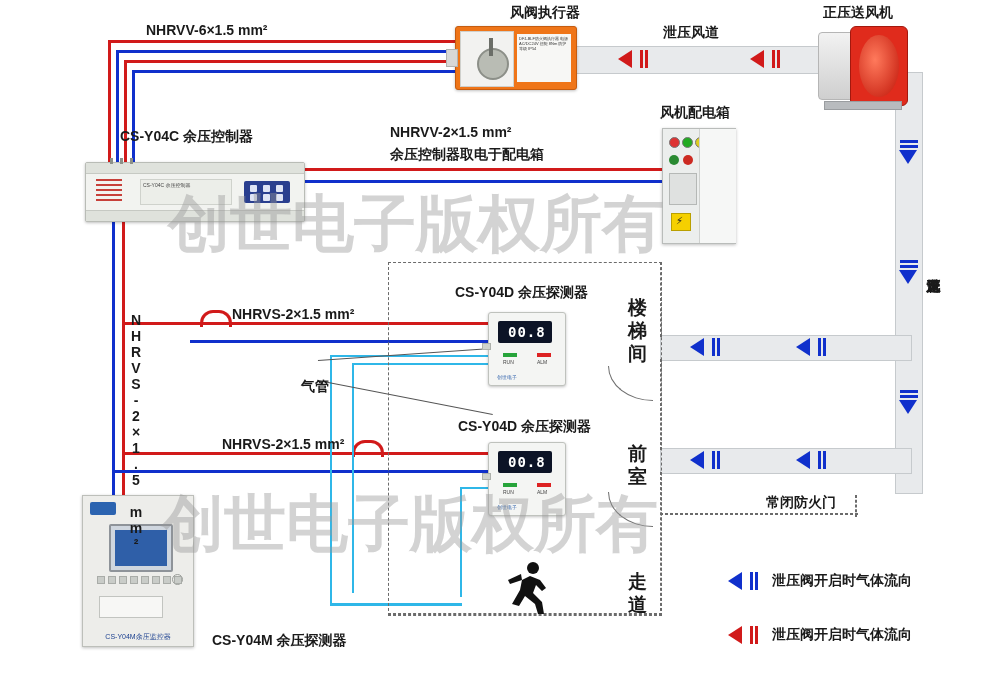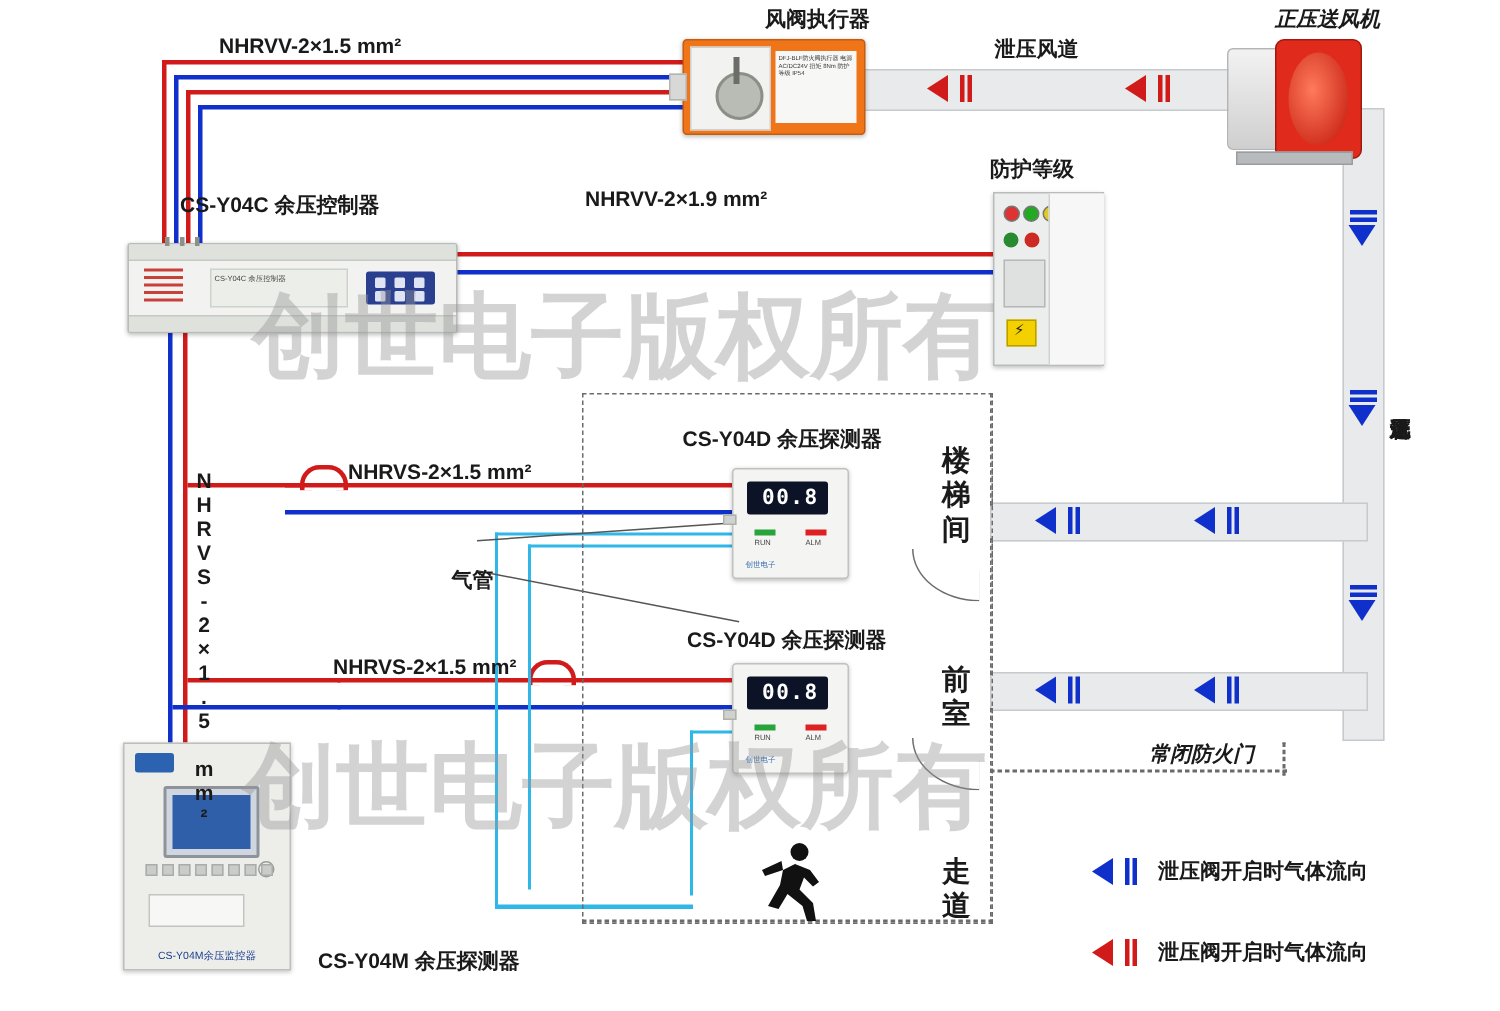--- a/index.html
+++ b/index.html
@@ -317,38 +317,39 @@
     <div class="slot"></div>
     <div style="position:absolute;left:0;bottom:4px;width:100%;text-align:center;font-size:7px;color:#1a3f8f;">CS-Y04M余压监控器</div>
   </div>
 
   <svg class="runner" viewBox="0 0 56 56">
     <circle cx="33" cy="8" r="6" fill="#111"></circle>
     <path d="M30 16 L40 20 L46 28 L42 31 L36 25 L33 33 L42 42 L44 54 L38 54 L35 44 L25 36 L19 46 L12 44 L20 30 L22 20 Z" fill="#111"></path>
     <path d="M22 20 L10 24 L8 20 L21 14 Z" fill="#111"></path>
   </svg>
 
-  <div class="lbl b" style="left:146px;top:22px;">NHRVV-2×1.5 mm²</div>
+  <div class="lbl b" style="left:146px;top:22px;">NHRVV-6×1.5 mm²</div>
   <div class="lbl b" style="left:510px;top:4px;">风阀执行器</div>
   <div class="lbl b" style="left:663px;top:24px;">泄压风道</div>
-  <div class="lbl b" style="left:850px;top:4px;font-style:italic;">正压送风机</div>
+  <div class="lbl b" style="left:823px;top:4px;">正压送风机</div>
   <div class="lbl b" style="left:120px;top:128px;">CS-Y04C 余压控制器</div>
-  <div class="lbl b" style="left:390px;top:124px;">NHRVV-2×1.9 mm²</div>
-  <div class="lbl b" style="left:660px;top:104px;">防护等级</div>
+  <div class="lbl b" style="left:390px;top:124px;">NHRVV-2×1.5 mm²</div>
+  <div class="lbl b" style="left:390px;top:146px;">余压控制器取电于配电箱</div>
+  <div class="lbl b" style="left:660px;top:104px;">风机配电箱</div>
   <div class="lbl b vert" style="left:925px;top:268px;">正压送风管道</div>
   <div class="lbl b vert" style="left:128px;top:312px;">NHRVS-2×1.5 mm²</div>
   <div class="lbl b" style="left:232px;top:306px;">NHRVS-2×1.5 mm²</div>
   <div class="lbl b" style="left:222px;top:436px;">NHRVS-2×1.5 mm²</div>
   <div class="lbl b" style="left:455px;top:284px;">CS-Y04D 余压探测器</div>
   <div class="lbl b" style="left:458px;top:418px;">CS-Y04D 余压探测器</div>
   <div class="lbl b" style="left:266px;top:378px;margin-left:35px;">气管</div>
   <div class="lbl b" style="left:628px;top:296px;font-size:19px;width:24px;line-height:23px;white-space:normal;">楼梯间</div>
   <div class="lbl b" style="left:628px;top:442px;font-size:19px;width:24px;line-height:23px;white-space:normal;">前室</div>
   <div class="lbl b" style="left:628px;top:570px;font-size:19px;width:24px;line-height:23px;white-space:normal;">走道</div>
-  <div class="lbl b" style="left:766px;top:494px;font-style:italic;">常闭防火门</div>
+  <div class="lbl b" style="left:766px;top:494px;">常闭防火门</div>
   <div class="lbl b" style="left:212px;top:632px;">CS-Y04M 余压探测器</div>
 
   <div class="legend" style="left:728px;top:572px;">
     <div class="bars" style="left:22px;top:0;">
         <i style="left:0"></i>
         <i style="left:5px"></i>
       </div>
     <div class="arr arrL" style="left:0;top:0;"></div>
     <div class="lbl b" style="left:44px;top:0;">泄压阀开启时气体流向</div>
   </div>

